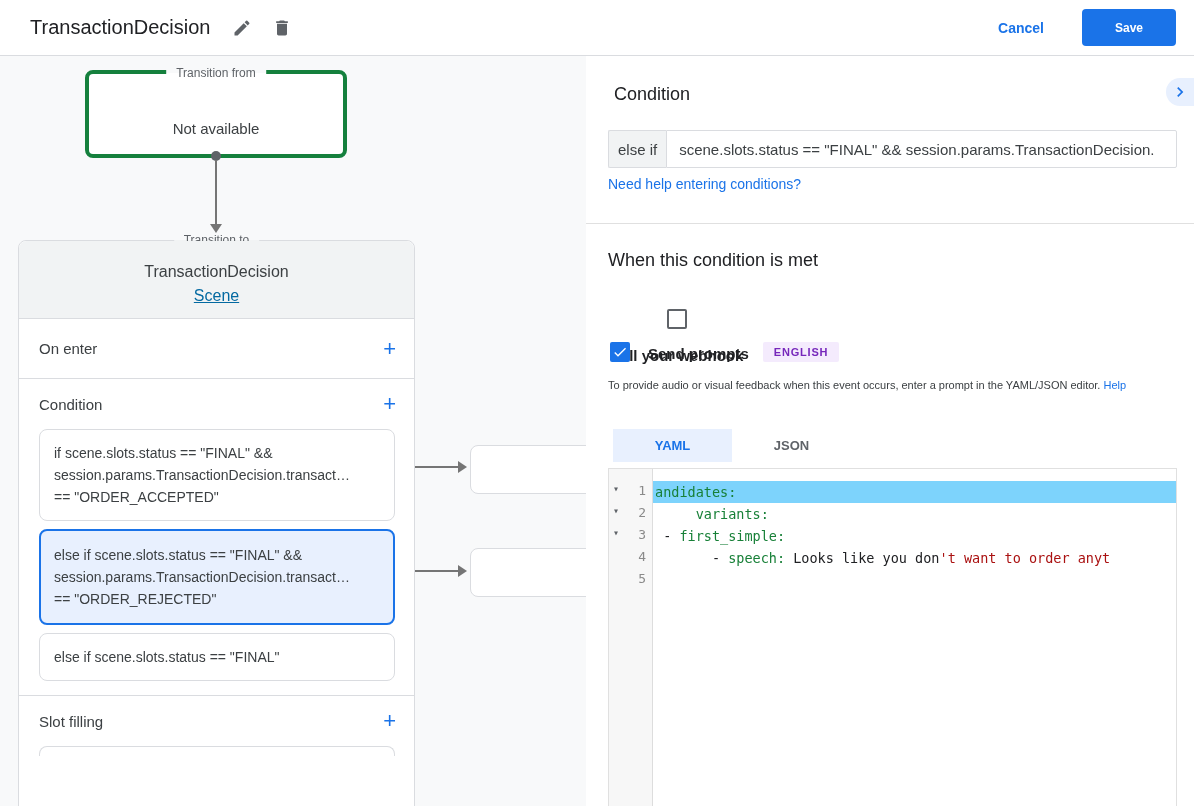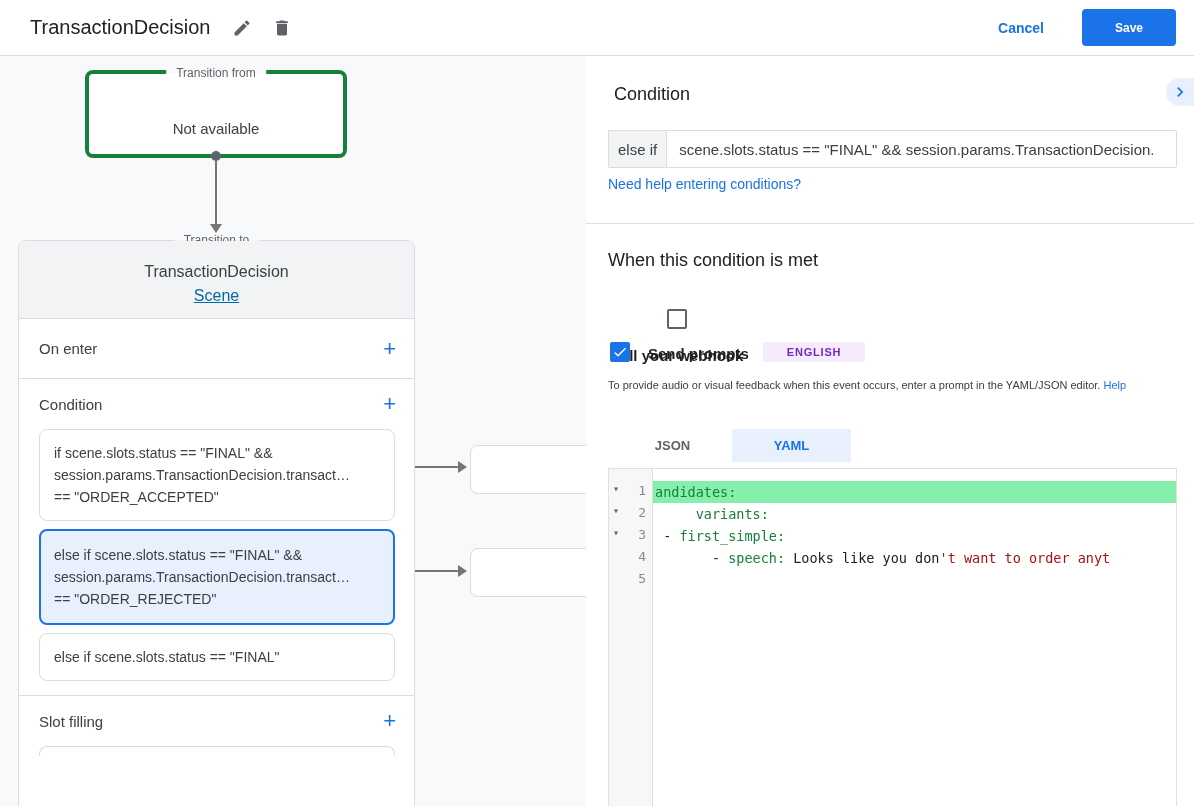--- a/index.html
+++ b/index.html
@@ -89,21 +89,21 @@
 
   .check-row { position:absolute; left:24px; display:flex; align-items:center; gap:18px; }
   .check-row-webhook { top:253px;flex-direction:column; }
   .check-row-prompts { top:286px;align-items:flex-end; }
   .checkbox { width:20px; height:20px; border-radius:2px; flex:none; cursor:pointer; }
   .checkbox.unchecked { border:2px solid #5f6368; background:#fff; }
   .checkbox.checked { background:#1a73e8; display:flex; align-items:center; justify-content:center; }
   .checkbox.checked svg { width:16px; height:16px; }
   .check-label { font-size:15px; font-weight:700; color:#202124; }
   .lang-badge { margin-left:10px; background:#f4ebfd; color:#7627bb; font-size:11px; font-weight:700;
-                letter-spacing:0.8px; padding:4px 24px; border-radius:2px; }
+                letter-spacing:0.8px; padding:4px 11px; border-radius:2px; }
 
   .prompt-desc { position:absolute; left:22px; top:321px; width:576px; font-size:11px; line-height:17px;
                  color:#3c4043; }
   .inline-link { color:#1a73e8; text-decoration:none; cursor:pointer; }
 
   .tabs { position:absolute; left:27px; top:373px; display:flex; }
   .tab { width:119px; height:33px; display:flex; align-items:center; justify-content:center;
          font-size:13px; font-weight:700; cursor:pointer; }
   .tab.active { background:#e8f0fe; color:#1a73e8; }
   .tab.inactive { color:#5f6368; }
@@ -111,21 +111,21 @@
   
   .editor { position:absolute; left:22px; top:412px; width:569px; height:338px; background:#fff;
             border:1px solid #e0e0e0; border-bottom:none; display:flex;
             font-family:"DejaVu Sans Mono","Liberation Mono",monospace; font-size:13.5px; }
   .gutter { width:44px; background:#f7f7f7; border-right:1px solid #ddd; padding-top:12px; flex:none; }
   .gutter-row { height:22px; position:relative; }
   .fold-icon { position:absolute; left:4px; top:2px; font-size:10px; color:#5f6368; cursor:pointer; }
   .line-num { position:absolute; right:6px; top:2px; font-size:13px; color:#8a8a8a; }
   .code-area { flex:1; padding-top:12px; overflow:hidden; cursor:text; }
   .code-line { height:22px; line-height:22px; white-space:pre; padding-left:2px; }
-  .code-line.active-line { background:#86efac; }
+  .code-line.active-line { background:#7dd3fc; }
   .cm-key { color:#188038; }
   .cm-plain { color:#202124; }
   .cm-string { color:#aa1111; }
 </style>
 </head>
 <body>
 
 <div id="app">
 
   <div class="canvas">
@@ -231,22 +231,22 @@
       <span class="check-label">Send prompts</span>
       <span class="lang-badge" style="margin-left:-4px;">ENGLISH</span>
     </div>
 
     <div class="prompt-desc">
       <span>To provide audio or visual feedback when this event occurs, enter a prompt in the YAML/JSON editor.</span>
       <a class="inline-link">Help</a>
     </div>
 
     <div class="tabs">
+      <div class="tab active">YAML</div>
       <div class="tab inactive">JSON</div>
-      <div class="tab active">YAML</div>
     </div>
 
     <div class="editor">
       <div class="gutter">
         <div class="gutter-row">
           <span class="fold-icon">▾</span>
           <span class="line-num">1</span>
         </div>
         <div class="gutter-row">
           <span class="fold-icon">▾</span>

